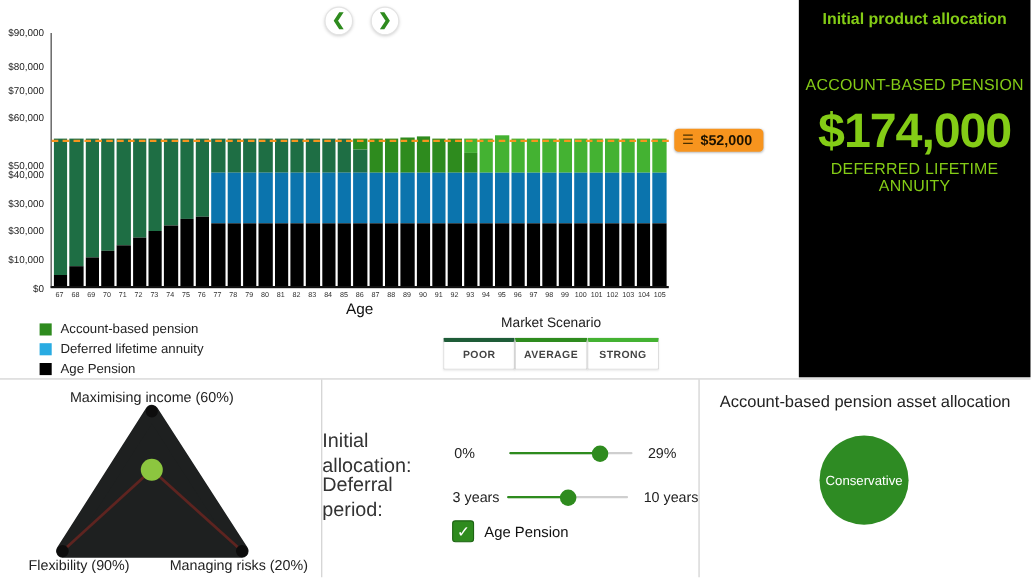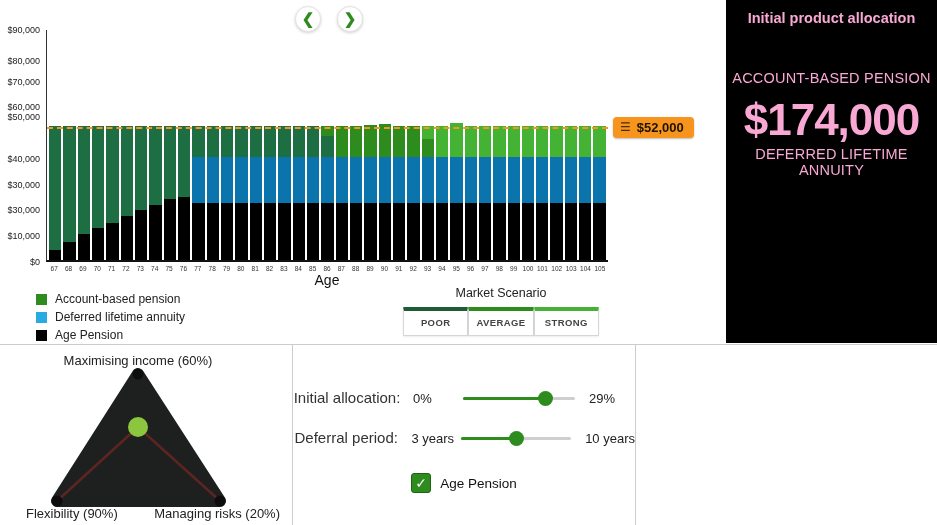--- a/index.html
+++ b/index.html
@@ -34,42 +34,42 @@
   .legend-item { display:flex; align-items:center; gap:8px; }
   .legend-swatch { width:11px; height:11px; }
   .legend-label { font-size:12px; color:#222; }
 
   .scenario { position:absolute; top:286px; left:403px; width:196px; }
   .scenario-title { text-align:center; font-size:12.5px; color:#222; margin-bottom:7px; }
   .scenario-btns { display:flex; gap:0; }
   .scenario-btn { flex:1; background:#fff; border:1px solid #d6d6d6; border-top-width:4px; border-radius:1px; font-size:9.5px; font-weight:bold; letter-spacing:0.4px; color:#444; padding:6px 2px 7px; text-align:center; cursor:pointer; box-shadow:0 1px 2px rgba(0,0,0,0.08); font-family:"Liberation Sans", sans-serif; }
 
   
-  .alloc-panel { width:211px; height:343px; background:#000; color:#f9a8d4; text-align:center; padding-top:8px; }
+  .alloc-panel { width:211px; height:343px; background:#000; color:#84cc16; text-align:center; padding-top:8px; }
   .alloc-title { font-size:14.5px; font-weight:600; margin-top:2px; }
   .alloc-block { margin-top:44px; }
   .alloc-amount { font-size:44px; font-weight:700; letter-spacing:-1px; line-height:1.1; }
   .alloc-label { font-size:14.5px; letter-spacing:0.2px; margin-top:2px; margin-bottom:10px; }
 
   
   .bottom-row { position:absolute; top:344px; left:0; width:937px; height:234px; display:flex; border-top:1px solid #ccc; background:#fff; }
   .panel-divider-right { border-right:1px solid #ccc; }
 
   
   .priority-panel { position:relative; width:293px; height:180px; }
   .tri-label { position:absolute; font-size:13px; color:#222; white-space:nowrap; }
   .tri-label.top { top:8px; left:0; width:276px; text-align:center; }
   .tri-label.bl { left:26px; bottom:4px; }
   .tri-label.br { right:12px; bottom:4px; }
 
   
   .annuity-panel { position:relative; width:343px; height:180px; }
   .panel-title { text-align:center; font-size:15px; color:#222; padding-top:12px; }
   .slider-row { position:absolute; left:0; width:100%; display:flex; align-items:center; }
-  .slider-row .row-label { width:108px; text-align:center; font-size:15px; color:#333; line-height:1.25; }
+  .slider-row .row-label { width:108px; text-align:left; font-size:18px; color:#333; line-height:1.25; }
   .slider-row .min-label { width:62px; padding-left:12px; font-size:13px; color:#222; }
   .slider { position:relative; width:112px; height:14px; cursor:pointer; }
   .slider .track { position:absolute; top:6px; left:0; width:100%; height:2.5px; background:#cfcfcf; border-radius:2px; }
   .slider .fill { position:absolute; top:6px; left:0; height:2.5px; background:#2E8B1E; border-radius:2px; }
   .slider .handle { position:absolute; top:0; width:15px; height:15px; margin-left:-7px; border-radius:50%; background:#2E8B1E; }
   .slider-row .max-label { padding-left:14px; font-size:13px; color:#222; white-space:nowrap; }
   .checkbox-row { position:absolute; left:0; top:128px; width:100%; display:flex; align-items:center; justify-content:center; gap:9px; cursor:pointer; }
   .checkbox { width:20px; height:20px; background:#2E8B1E; border:1px solid #1d6413; border-radius:3px; color:#fff; font-size:14px; display:flex; align-items:center; justify-content:center; }
   .checkbox-label { font-size:13.5px; color:#111; }
 
@@ -94,21 +94,21 @@
             <span>❯</span>
           </div>
       </div>
 
       <div class="chart-wrap">
         <div class="y-axis" id="y-axis">
             <div class="y-tick" style="top: 0px;">$90,000</div>
             <div class="y-tick" style="top: 31px; padding-left: 29px;">$80,000</div>
             <div class="y-tick" style="top: 51.5556px;">$70,000</div>
             <div class="y-tick" style="top: 77.3333px;">$60,000</div>
-            <div class="y-tick" style="top: 87px; margin-left: 32px;">$50,000</div>
+            <div class="y-tick" style="top: 121px; margin-left: 32px;">$50,000</div>
             <div class="y-tick" style="top: 128.889px;">$40,000</div>
             <div class="y-tick" style="top: 154.667px;">$30,000</div>
             <div class="y-tick" style="top: 180.444px;">$30,000</div>
             <div class="y-tick" style="top: 206.222px;">$10,000</div>
             <div class="y-tick" style="top: 232px;">$0</div>
           </div>
         <div class="plot">
           <div class="bars" id="bars">
               <div class="bar-col">
                 <div class="bar-seg" style="height: 10.3111px; background: rgb(0, 0, 0);"></div>
@@ -431,15 +431,19 @@
 
       <div class="checkbox-row">
         <div class="checkbox">
           <span>✓</span>
         </div>
         <div class="checkbox-label">Age Pension</div>
       </div>
     </div>
 
     <div class="asset-panel">
+      <div class="panel-title">Account-based pension asset allocation</div>
+      <div class="risk-circle" style="background: rgb(46, 139, 35);">
+        <span>Conservative</span>
+      </div>
     </div>
   </div>
 </div>
 
 </body></html>

